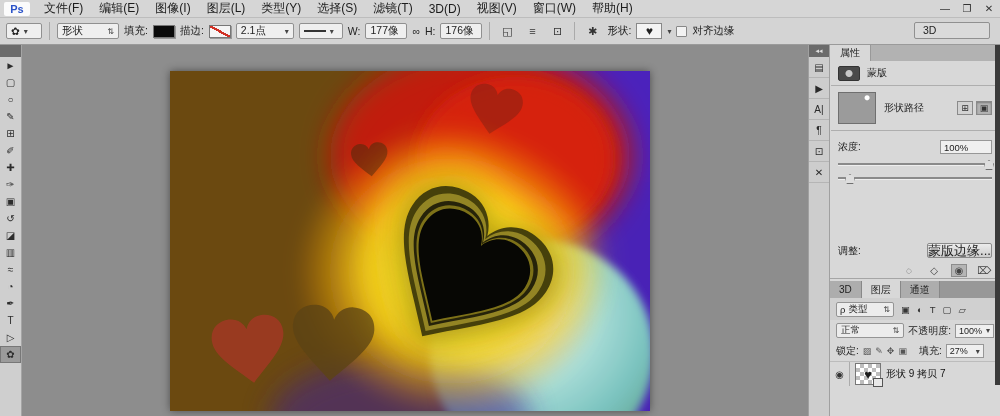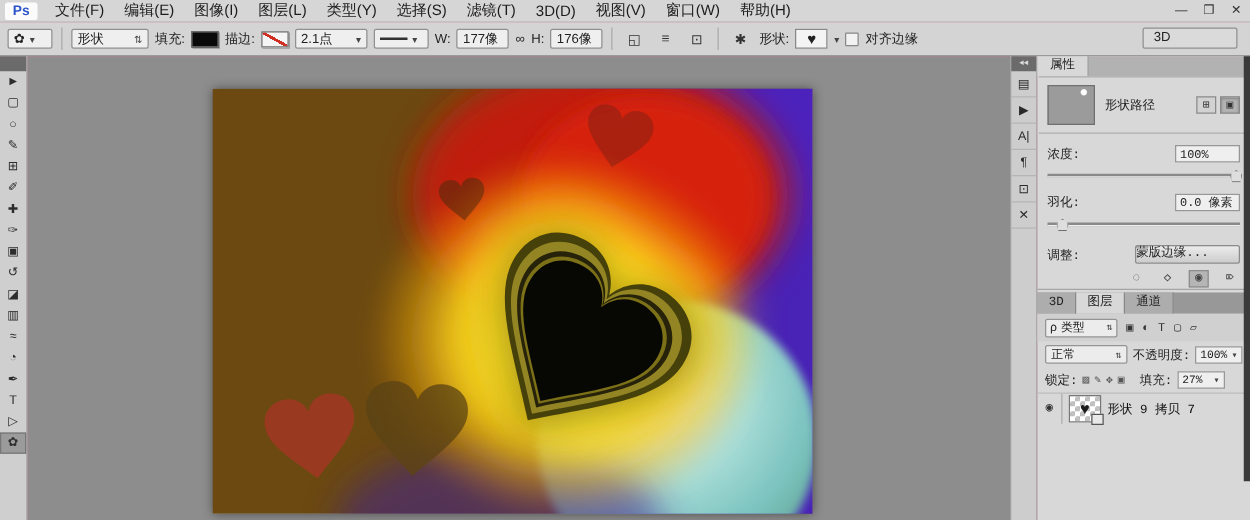--- a/index.html
+++ b/index.html
@@ -1,18 +1,18 @@
 <!DOCTYPE html>
 <html><head>
 <meta charset="utf-8">
 <style>
   * { margin:0; padding:0; box-sizing:border-box; }
   html,body { width:1000px; height:416px; overflow:hidden; }
   body { font-family:"Liberation Sans","DejaVu Sans",sans-serif; font-size:11px; color:#222; }
-  .app { position:relative; width:1000px; height:416px; background:#ec4899; overflow:hidden; }
+  .app { position:relative; width:1000px; height:416px; background:#7dd3fc; overflow:hidden; }
 
   
   .menubar { position:absolute; top:0; left:0; right:0; height:18px; background:#d6d6d6;
              display:flex; align-items:center; border-bottom:1px solid #bdbdbd; }
   .ps-logo { width:26px; height:14px; margin:0 6px 0 4px; background:#fbfbfb; border-radius:2px;
              color:#2b53c9; font-weight:bold; font-size:11px; line-height:14px; text-align:center; }
   .menu-item { padding:0 8px; font-size:12px; color:#1c1c1c; white-space:nowrap; cursor:default;text-align:right; }
   .win-controls { margin-left:auto; display:flex; align-items:center; height:18px; }
   .win-btn { width:22px; text-align:center; font-size:10px; color:#333; }
 
@@ -53,21 +53,21 @@
   .workspace { flex:1; position:relative; background:#8d8d8d; overflow:hidden; }
   .artwork { position:absolute; left:148px; top:26px; width:480px; height:340px; box-shadow:0 0 8px rgba(0,0,0,.45); }
 
   .strip { width:22px; background:#cdcdcd; border-left:1px solid #a0a0a0; border-right:1px solid #a0a0a0;
            display:flex; flex-direction:column; align-items:center; }
   .strip-grip { height:12px; width:100%; background:#6b6b6b; color:#ddd; font-size:7px; text-align:center; line-height:12px; }
   .strip-icon { width:20px; height:21px; display:flex; align-items:center; justify-content:center;
                 font-size:10px; color:#2a2a2a; border-bottom:1px solid #b5b5b5; }
 
   
-  .rightpanel { width:170px; background:#d8d8d8; position:relative; font-size:10px; display:flex; flex-direction:column;font-family:Liberation Mono, monospace; }
+  .rightpanel { width:170px; background:#d8d8d8; position:relative; font-size:10px; display:flex; flex-direction:column; }
   .props-tabrow { height:16px; background:#b2b2b2; display:flex; }
   .props-tab { background:#d8d8d8; padding:0 10px; line-height:16px; font-size:10px; border-right:1px solid #999; }
   .prow { display:flex; align-items:center; padding:0 8px; }
   .mask-row { height:24px; gap:7px; }
   .mask-icon { width:22px; height:15px; border:1px solid #333; border-radius:2px;
                background:radial-gradient(circle at 50% 50%, #c9c9c9 0 3px, #4a4a4a 4px); }
   .pdivider { height:1px; background:#aeaeae; margin:0 1px; }
   .shapepath-row { height:44px; gap:8px; }
   .sp-thumb { width:38px; height:32px; background:#9b9b9b; border:1px solid #6f6f6f;
               background-image:radial-gradient(circle at 78% 16%, #fff 0 2px, rgba(0,0,0,0) 3px); }
@@ -77,23 +77,23 @@
   .sp-btn.pressed { background:#b3b3b3; box-shadow:inset 0 1px 2px rgba(0,0,0,.3); }
   .val-row { height:18px; margin-top:7px; }
   .val-box { margin-left:auto; width:52px; height:14px; background:#efefef; border:1px solid #979797;
              font-size:9.5px; padding:0 3px; line-height:13px; }
   .slider { position:relative; height:12px; margin:2px 8px 0 8px; }
   .slider .track { position:absolute; left:0; right:0; top:5px; height:3px; background:#8a8a8a;
                    border-bottom:1px solid #eee; }
   .slider .thumb { position:absolute; top:2px; width:10px; height:10px; background:#dedede; border:1px solid #6f6f6f;
                    clip-path:polygon(50% 0,100% 38%,82% 100%,18% 100%,0 38%); }
   .adjust-block { margin-top:10px; }
-  .adj-row { display:flex; align-items:center; padding:0 8px; height:17px; }
-  .panel-btn { margin-left:auto; width:84px; height:15px; background:linear-gradient(#ececec,#cccccc);
-               border:1px solid #8b8b8b; border-radius:2px; font-size:10px; text-align:left; line-height:14px; color:#222; }
+  .adj-row { display:flex; align-items:center; padding:0 8px; height:17px;margin-top:48px; }
+  .panel-btn { margin-left:auto; width:65px; height:15px; background:linear-gradient(#ececec,#cccccc);
+               border:1px solid #8b8b8b; border-radius:2px; font-size:13px; text-align:center; line-height:14px; color:#222; }
   .mask-icons-row { height:17px; display:flex; align-items:center; justify-content:flex-end; gap:9px;
                     padding:0 8px; margin-top:3px; border-bottom:1px solid #a5a5a5; }
   .mi { font-size:10px; color:#444; width:16px; text-align:center; }
   .mi.pressed { background:#b5b5b5; border:1px solid #8c8c8c; }
 
   .layers-tabs { height:17px; background:#989898; display:flex; margin-top:2px; }
   .ltab { padding:0 9px; line-height:17px; font-size:10px; background:#adadad; border-right:1px solid #888; color:#222; }
   .ltab.active { background:#d8d8d8; }
   .filter-row { height:22px; background:#d0d0d0; display:flex; align-items:center; gap:7px; padding:0 6px; }
   .filter-select { width:58px; height:15px; background:#ececec; border:1px solid #949494; border-radius:2px;
@@ -294,20 +294,24 @@
       <div class="strip-icon">¶</div>
       <div class="strip-icon">⊡</div>
       <div class="strip-icon">✕</div>
     </div>
 
     <div class="rightpanel">
       <div class="props-tabrow">
         <div class="props-tab">属性</div>
       </div>
 
+      <div class="prow mask-row">
+        <div class="mask-icon"></div>
+        <span>蒙版</span>
+      </div>
       <div class="pdivider"></div>
 
       <div class="prow shapepath-row">
         <div class="sp-thumb"></div>
         <span>形状路径</span>
         <div class="sp-icons">
           <div class="sp-btn">⊞</div>
           <div class="sp-btn pressed">▣</div>
         </div>
       </div>
@@ -315,24 +319,20 @@
 
       <div class="prow val-row">
         <span>浓度:</span>
         <div class="val-box">100%</div>
       </div>
       <div class="slider">
         <div class="track"></div>
         <div class="thumb" style="left:calc(100% - 13px)"></div>
       </div>
 
-      <div class="prow val-row">
-        <span>羽化:</span>
-        <div class="val-box">0.0 像素</div>
-      </div>
       <div class="slider">
         <div class="track"></div>
         <div class="thumb" style="left:2px"></div>
       </div>
 
       <div class="adjust-block">
         <div class="adj-row">
           <span>调整:</span>
           <div class="panel-btn">蒙版边缘...</div>
         </div>

